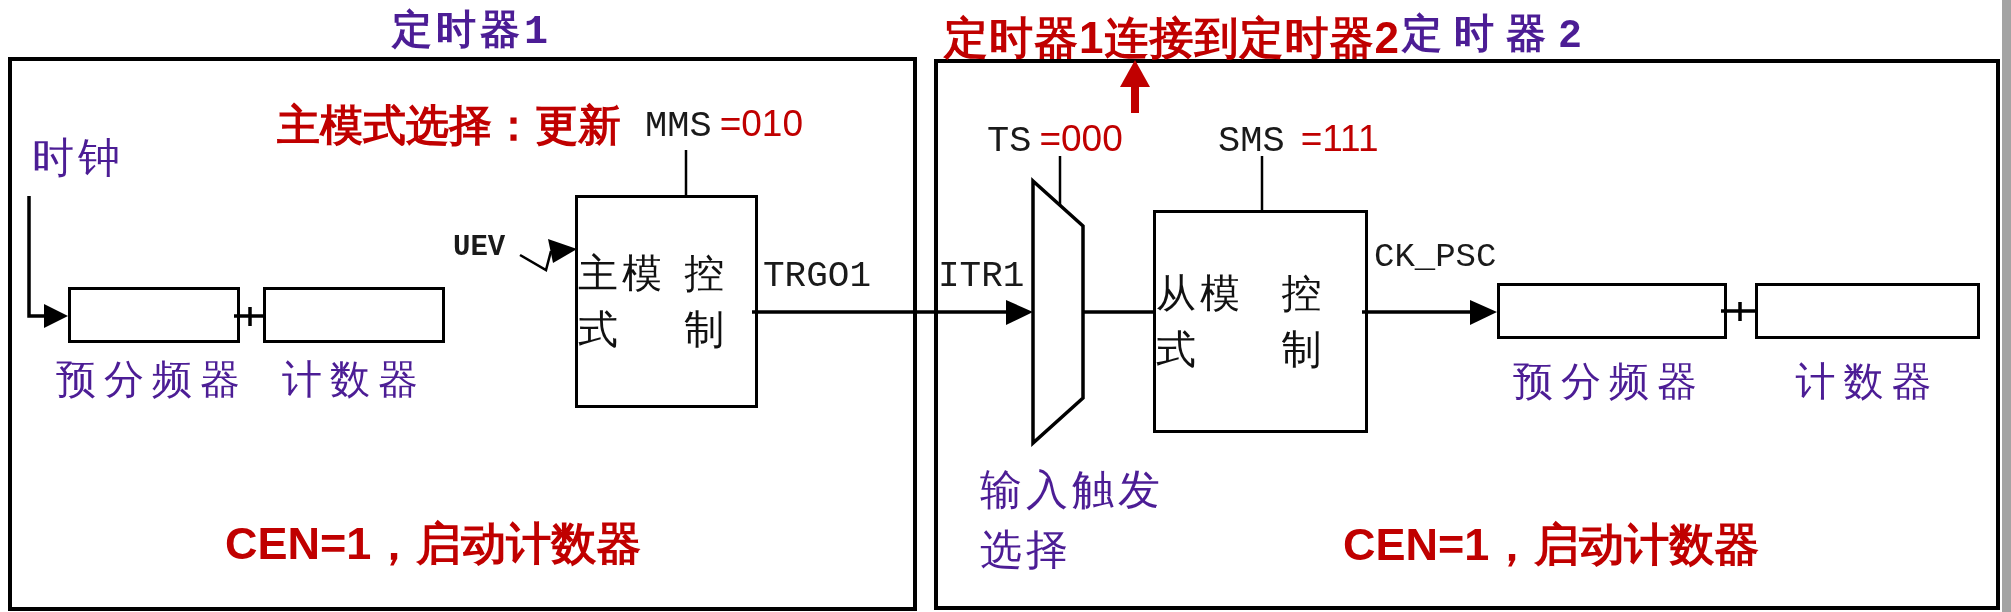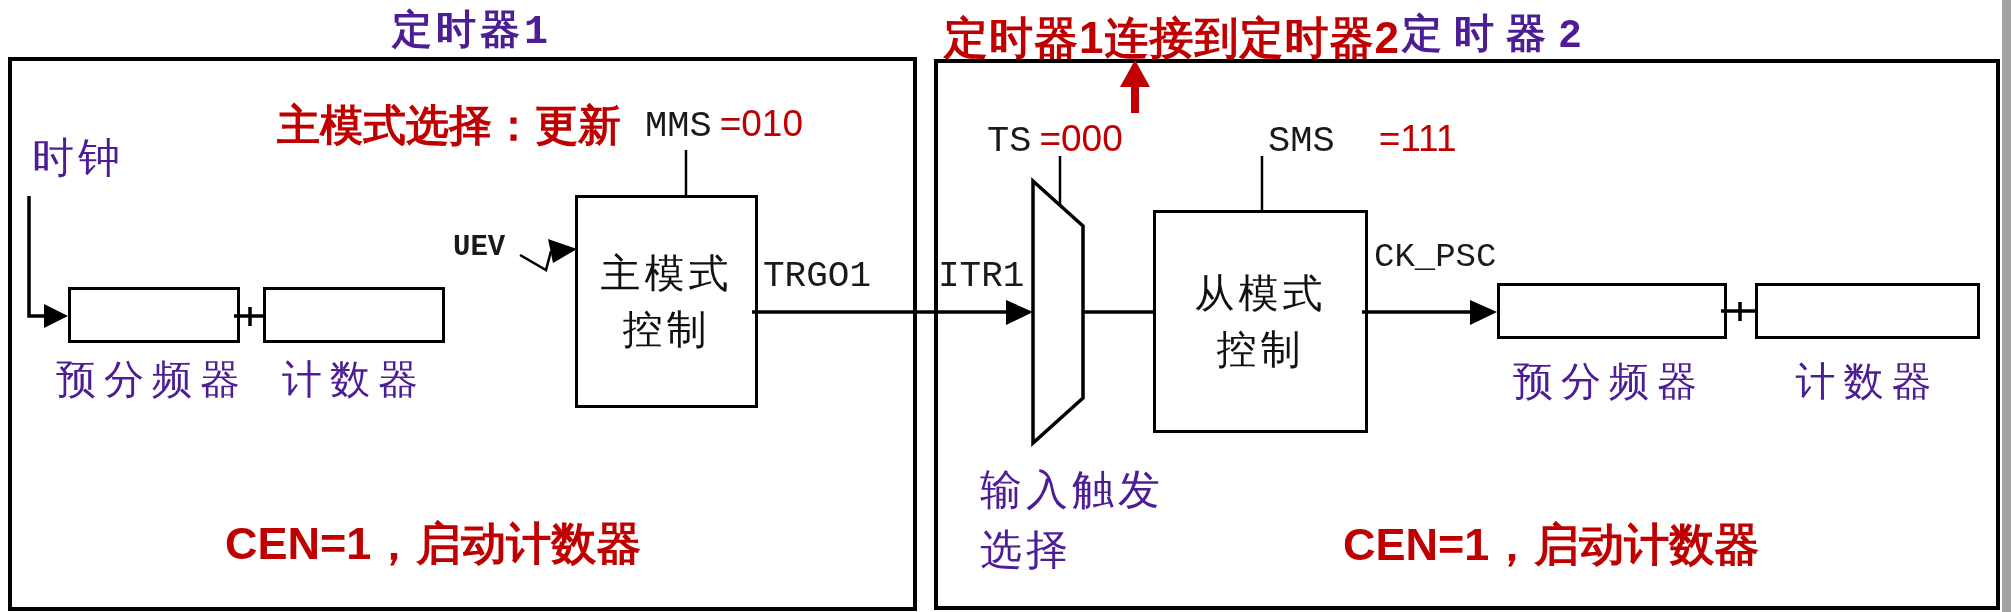--- a/index.html
+++ b/index.html
@@ -11,37 +11,37 @@
   #t1-frame{left:8px;top:57px;width:901px;height:546px;}
   #t2-frame{left:934px;top:59px;width:1058px;height:543px;}
   
   .ibox{position:absolute;border:3px solid #000;background:#fff;}
   #t1-prescaler{left:68px;top:287px;width:166px;height:50px;}
   #t1-counter{left:263px;top:287px;width:176px;height:50px;}
   #master-box{left:575px;top:195px;width:177px;height:207px;}
   #slave-box{left:1153px;top:210px;width:209px;height:217px;}
   #t2-prescaler{left:1497px;top:283px;width:224px;height:50px;}
   #t2-counter{left:1755px;top:283px;width:219px;height:50px;}
-  .ctrl-text{display:flex;flex-direction:column;justify-content:center;align-items:center;
+  .ctrl-text{display:flex;flex-direction:row;justify-content:center;align-items:center;
              width:100%;height:100%;font-family:"Liberation Serif","DejaVu Serif",serif;
              font-size:40px;line-height:56px;color:#111;letter-spacing:4px;border-radius:12px;}
   
   .cjk{font-family:Liberation Mono, monospace;color:#4c1d95;}
   .sig{font-family:Liberation Mono, monospace;color:#1a1a1a;}
   .red{color:#c00000;font-family:"Liberation Sans","DejaVu Sans",sans-serif;}
   .bold{font-weight:700;}
   .pair{display:flex;flex-direction:row;align-items:baseline;}
   #title1{left:392px;top:2px;font-size:40px;letter-spacing:4px;}
   #title2{left:1402px;top:6px;font-size:40px;letter-spacing:12px;}
   #link-note{left:944px;top:9px;font-size:44px;letter-spacing:1px;}
   #clock-label{left:32px;top:130px;font-size:42px;letter-spacing:4px;}
   #master-note{left:277px;top:97px;font-size:43px;}
   #mms-pair{left:645px;top:103px;font-size:37px;}
   #ts-pair{left:987px;top:118px;font-size:37px;}
-  #sms-pair{left:1268px;top:118px;font-size:37px;gap:28px;}
+  #sms-pair{left:1218px;top:118px;font-size:37px;}
   #uev-label{left:453px;top:231px;font-size:29px;font-weight:700;}
   #trgo-label{left:763px;top:256px;font-size:36px;}
   #itr-label{left:938px;top:256px;font-size:36px;}
   #ckpsc-label{left:1374px;top:238px;font-size:34px;}
   #t1-prescaler-label{left:44px;top:352px;width:216px;text-align:center;font-size:40px;letter-spacing:8px;}
   #t1-counter-label{left:263px;top:352px;width:182px;text-align:center;font-size:40px;letter-spacing:8px;}
   #t2-prescaler-label{left:1477px;top:354px;width:264px;text-align:center;font-size:40px;letter-spacing:8px;}
   #t2-counter-label{left:1755px;top:354px;width:225px;text-align:center;font-size:40px;letter-spacing:8px;}
   #trig-line1{left:980px;top:462px;font-size:42px;letter-spacing:4px;}
   #trig-line2{left:980px;top:522px;font-size:42px;letter-spacing:4px;}

